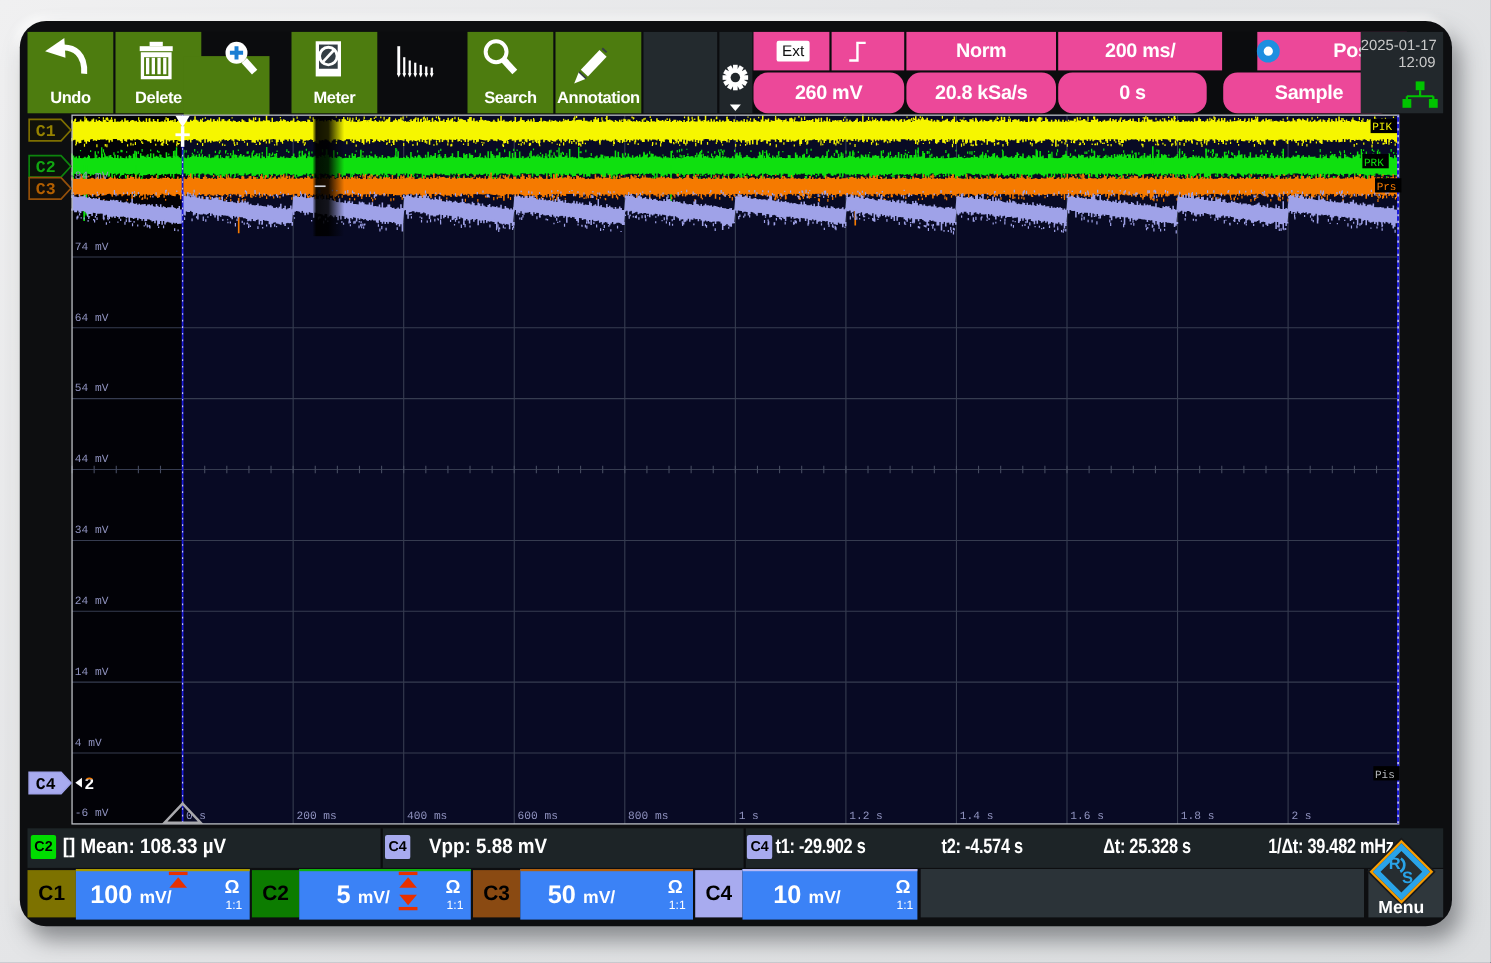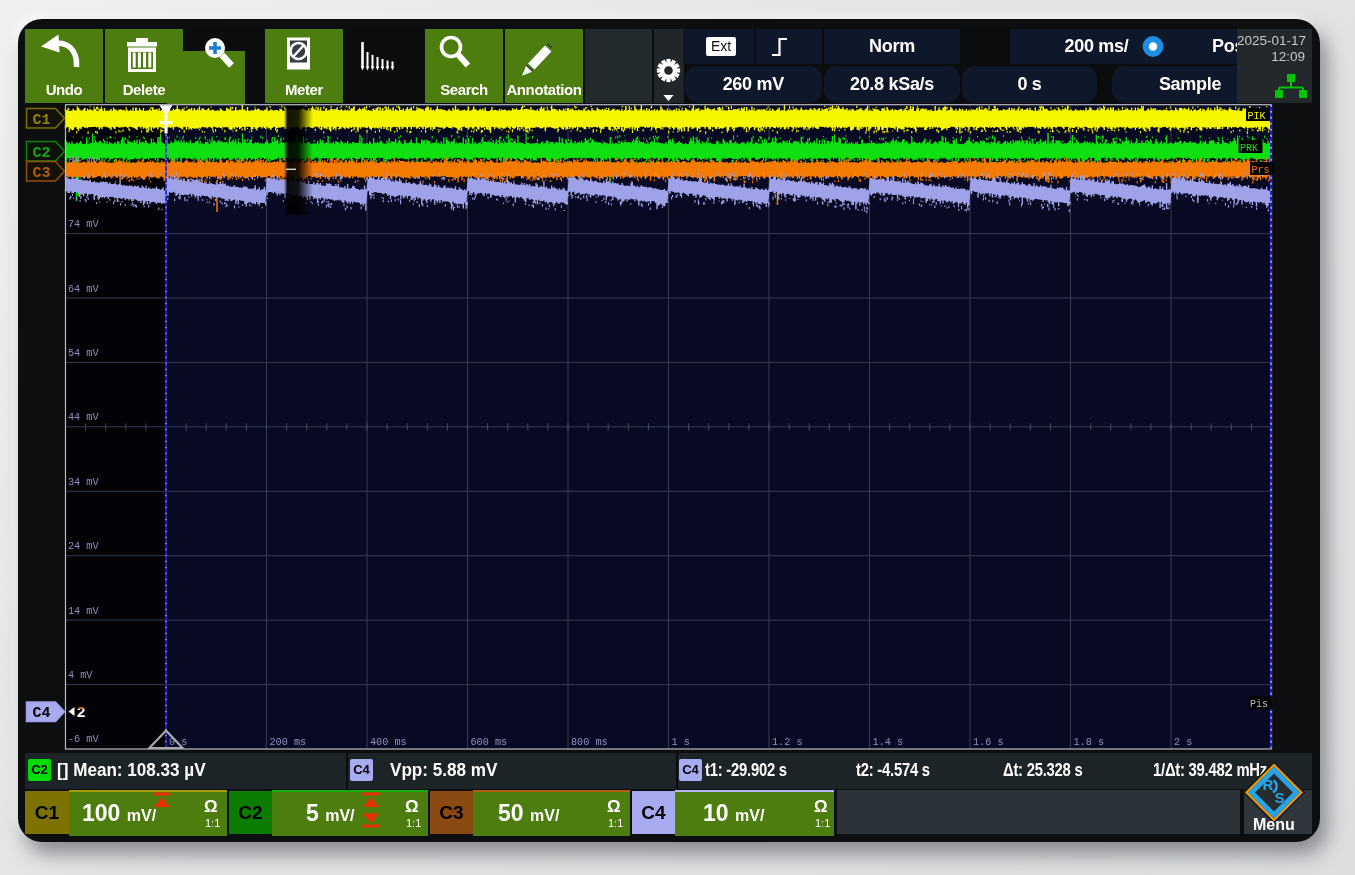--- a/index.html
+++ b/index.html
@@ -2,31 +2,31 @@
 <html><head><meta charset="utf-8"><style>
 html,body{margin:0;padding:0;width:1355px;height:875px;overflow:hidden;
 background:linear-gradient(135deg,#f0f0f1 0%,#e4e5e7 40%,#dcdee0 100%);
 font-family:"Liberation Sans", sans-serif;}
 #page{position:absolute;left:0;top:0;width:1355px;height:875px;}
 .abs{position:absolute;}
 #bezel{left:18px;top:19px;width:1302px;height:823px;background:#0d0e10;border-radius:24px;
 box-shadow:7px 12px 20px rgba(120,122,126,0.85), -4px -4px 8px rgba(255,255,255,0.9);}
 .btn{top:29px;height:74px;width:78px;background:#4d7c0f;color:#fff;text-align:center;}
 .btn .lab{position:absolute;bottom:5px;width:100%;font-size:15px;font-weight:bold;letter-spacing:-0.4px;}
-.scell{background:#0f172a;color:#fff;text-align:center;}
+.scell{background:#ec4899;color:#fff;text-align:center;}
 .r1{top:29px;height:35px;line-height:35px;}
 .r2{top:66px;height:37px;line-height:37px;border-radius:13px;}
 .stx{font-size:18px;font-weight:bold;letter-spacing:-0.3px;}
 #mbar{left:25px;top:753px;width:1287px;height:36px;background:#1d2427;color:#fff;}
 .mtxt{position:absolute;top:8px;color:#fff;font-size:19px;line-height:20px;font-weight:bold;white-space:nowrap;transform-origin:0 0;transform:scaleX(0.9);}
 .mtx2{transform:scaleX(0.78);letter-spacing:-0.3px;}
 .chbadge{position:absolute;top:6px;width:23px;height:22px;font-size:13px;font-weight:bold;color:#000;
 text-align:center;line-height:22px;border-radius:2px;}
 .clab{top:791px;height:43px;color:#000;font-size:19px;font-weight:bold;text-align:center;line-height:43px;}
-.cval{top:789.5px;height:44.5px;background:#4d7c0f;color:#fff;}
+.cval{top:789.5px;height:44.5px;background:#3b82f6;color:#fff;}
 .bigv{position:absolute;top:8px;font-size:23px;font-weight:bold;color:#fff;white-space:nowrap;}
 .smv{font-size:16px;}
 .ohm{position:absolute;font-size:17px;color:#fff;font-weight:bold;}
 .rat{position:absolute;font-size:11px;color:#fff;}
 </style></head><body>
 <div id="page">
 <div id="bezel" class="abs"></div>
 
 <div class="abs" style="left:25px;top:29px;width:1287px;height:74px;background:#0b0c0e;"></div>
 <div class="abs btn" style="left:25.0px;">
@@ -122,21 +122,21 @@
         <rect x="-2.1" y="-11.6" width="4.2" height="5" transform="translate(668.5,70.5) rotate(300)"></rect>
         <rect x="-2.1" y="-11.6" width="4.2" height="5" transform="translate(668.5,70.5) rotate(330)"></rect>
         <circle cx="668.5" cy="70.5" r="8.3"></circle>
       </g>
       <circle cx="668.5" cy="70.5" r="4.3" fill="#20262a"></circle>
 <path d="M663.5 95h10l-5 6z" fill="#fff"></path>
     </svg>
 <div class="abs scell r1" style="left:684.5px;width:69px;"></div>
 <div class="abs scell r1" style="left:755.5px;width:66.5px;"></div>
 <div class="abs scell r1 stx" style="left:824px;width:136px;">Norm</div>
-<div class="abs scell r1 stx" style="left:1010px;width:149px;padding-left:12px;">200 ms/</div>
+<div class="abs scell r1 stx" style="left:962px;width:149px;">200 ms/</div>
 <div class="abs scell r1 stx" style="left:1099px;width:136px;margin-left:44px;"><span style="display:inline-block;margin-left:40px">Post</span></div>
 <div class="abs scell r2 stx" style="left:684.5px;width:137.5px;">260 mV</div>
 <div class="abs scell r2 stx" style="left:824px;width:136px;text-align:center;">20.8 kSa/s</div>
 <div class="abs scell r2 stx" style="left:962px;width:135px;">0 s</div>
 <div class="abs scell r2 stx" style="left:1112px;width:156px;">Sample</div>
 <div class="abs" style="left:706px;top:37px;width:30px;height:19px;background:#fff;border-radius:2px;
 color:#111;font-size:14px;text-align:center;line-height:19px;">Ext</div>
 <svg class="abs" style="left:0;top:0" width="1355" height="875" viewBox="0 0 1355 875">
 <path d="M772 55h7.5V39h7.5" stroke="#fff" stroke-width="2.2" fill="none"></path>
 <circle cx="1153" cy="46.5" r="7.3" fill="#fff" stroke="#1e8fe0" stroke-width="6.2"></circle>

